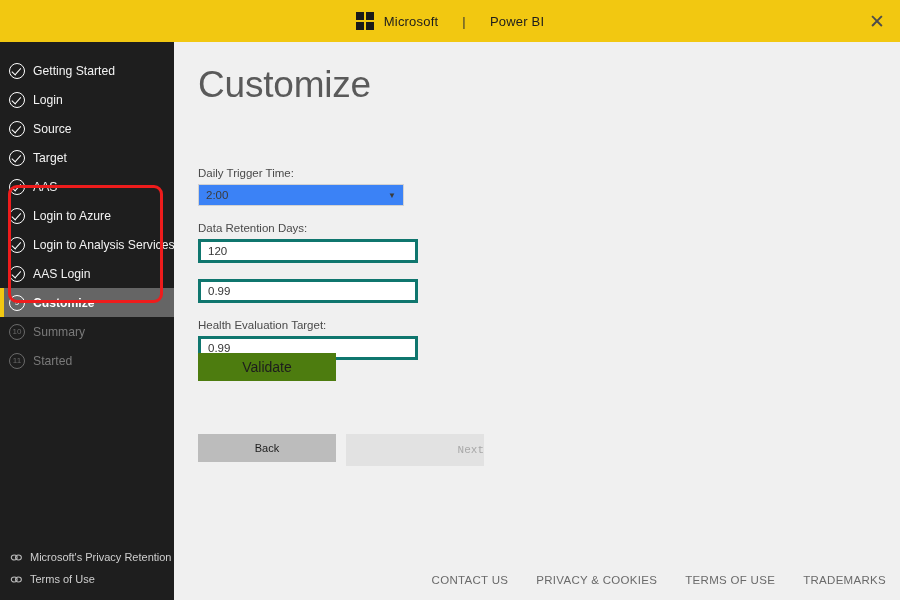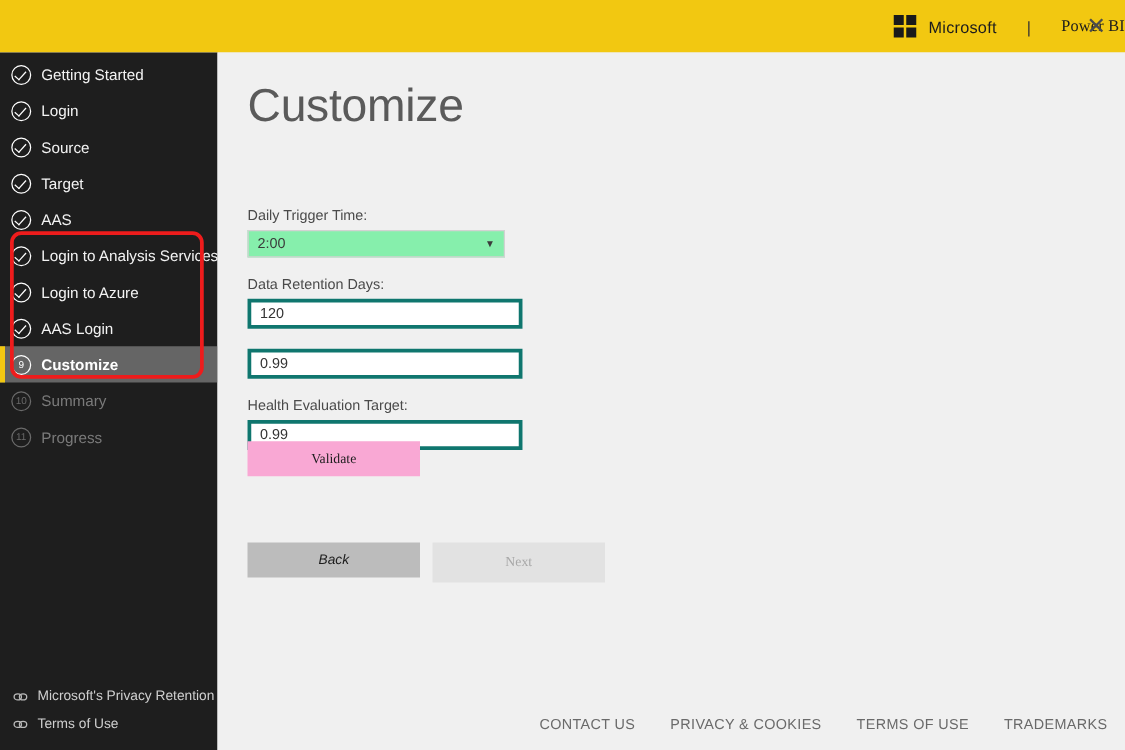--- a/index.html
+++ b/index.html
@@ -8,46 +8,46 @@
     font-family: "Liberation Sans", sans-serif;
     overflow: hidden;
     background: #f0f0f0;
   }
 
   
   #titlebar {
     position: absolute; top: 0; left: 0;
     width: 900px; height: 42px;
     background: #f2c811;
-    display: flex; align-items: center; justify-content: flex-end;
+    display: flex; align-items: center; justify-content: center;
   }
   #brand { display: flex; align-items: center; gap: 10px; }
   .ms-logo { display: grid; grid-template-columns: 8px 8px; grid-template-rows: 8px 8px; gap: 2px; }
   .ms-logo i { background: #1a1a1a; display: block; }
   #brand-ms, #brand-sep, #brand-product {
     font-size: 13px; color: #1d1d1d; letter-spacing: .2px;
   }
   #brand-sep { padding: 0 14px; color: #333; }
-  #brand-product { font-weight: 400; font-family: Liberation Serif, serif; }
+  #brand-product { font-weight: 400; }
   #close-btn {
     position: absolute; right: 0; top: 0;
     width: 46px; height: 42px;
     display: flex; align-items: center; justify-content: center;
     cursor: pointer; background: transparent; border: none;
     font-size: 19px; color: #4c4c4c; font-family: "Liberation Sans", sans-serif;
     line-height: 1;
   }
 
   
   #sidebar {
     position: absolute; top: 42px; left: 0;
     width: 174px; height: 558px;
     background: #1e1e1e;
   }
-  #nav { padding-top: 3px; }
+  #nav { padding-top: 14px; }
   .nav-item {
     position: relative;
     height: 29px;
     display: flex; align-items: center;
     padding-left: 9px;
     cursor: pointer;
   }
   .nav-item .ico {
     width: 16px; height: 16px; flex: 0 0 16px;
     border: 1.4px solid #ffffff; border-radius: 50%;
@@ -114,50 +114,50 @@
     font-size: 11.5px; color: #4a4a4a; display: block; margin-bottom: 5px;
   }
   .text-input {
     width: 220px; height: 24px;
     background: #ffffff; border: 3px solid #0f766e;
     font-size: 11.5px; color: #333; padding: 0 7px;
     font-family: "Liberation Sans", sans-serif;
   }
   .select-wrap {
     position: relative; width: 206px; height: 22px;
-    background: #86efac; border: 1px solid #d2d2d2;
+    background: #3b82f6; border: 1px solid #d2d2d2;
     display: flex; align-items: center;
   }
   .select-value { font-size: 11.5px; color: #3b3b3b; padding-left: 7px; }
   .select-arrow {
     position: absolute; right: 7px; top: 50%; transform: translateY(-50%);
     font-size: 8px; color: #3b3b3b;
   }
 
   #btn-validate {
     position: absolute; left: 24px; top: 311px;
     width: 138px; height: 28px;
-    background: #f9a8d4; border: none; cursor: pointer;
-    font-size: 11px; color: #1d1d1d;
-    font-family: Liberation Serif, serif;
+    background: #4d7c0f; border: none; cursor: pointer;
+    font-size: 14px; color: #1d1d1d;
+    font-family: Liberation Sans, sans-serif;
   }
   #btn-back {
     position: absolute; left: 24px; top: 392px;
     width: 138px; height: 28px;
     background: #bcbcbc; border: none; cursor: pointer;
     font-size: 11px; color: #1d1d1d;
     font-family: "Liberation Sans", sans-serif;
-    font-style: italic;
   }
   #btn-next {
     position: absolute; left: 172px; top: 392px;
     width: 138px; height: 32px;
     background: #e2e2e2; border: none; cursor: default;
     font-size: 11px; color: #a8a8a8;
-    font-family: Liberation Serif, serif;
+    font-family: Liberation Mono, monospace;
+    text-align: right;
   }
 
   #footer {
     position: absolute; right: 14px; bottom: 14px;
     display: flex; gap: 28px; justify-content: center;
   }
   .footer-link {
     font-size: 11.5px; color: #6a6a6a; cursor: pointer; letter-spacing: .3px;
   }
 </style>
@@ -202,46 +202,46 @@
       <span class="lbl">Target</span>
     </div>
 
     <div class="nav-item">
       <span class="ico check"></span>
       <span class="lbl">AAS</span>
     </div>
 
     <div class="nav-item">
       <span class="ico check"></span>
+      <span class="lbl">Login to Azure</span>
+    </div>
+
+    <div class="nav-item">
+      <span class="ico check"></span>
       <span class="lbl">Login to Analysis Services</span>
-    </div>
-
-    <div class="nav-item">
-      <span class="ico check"></span>
-      <span class="lbl">Login to Azure</span>
     </div>
 
     <div class="nav-item">
       <span class="ico check"></span>
       <span class="lbl">AAS Login</span>
     </div>
 
     <div class="nav-item active">
       <span class="ico num">9</span>
       <span class="lbl">Customize</span>
     </div>
 
     <div class="nav-item disabled">
       <span class="ico num">10</span>
       <span class="lbl">Summary</span>
     </div>
 
     <div class="nav-item disabled">
       <span class="ico num">11</span>
-      <span class="lbl">Progress</span>
+      <span class="lbl">Started</span>
     </div>
 
   </div>
 
   <div id="annotation-box"></div>
 
   <div id="sidebar-links">
     <div class="side-link">
       <svg class="lnk-ico" viewBox="0 0 16 13">
         <ellipse cx="5.2" cy="6.5" rx="3.6" ry="3" fill="none" stroke="#b9b9b9" stroke-width="1.3"></ellipse>

